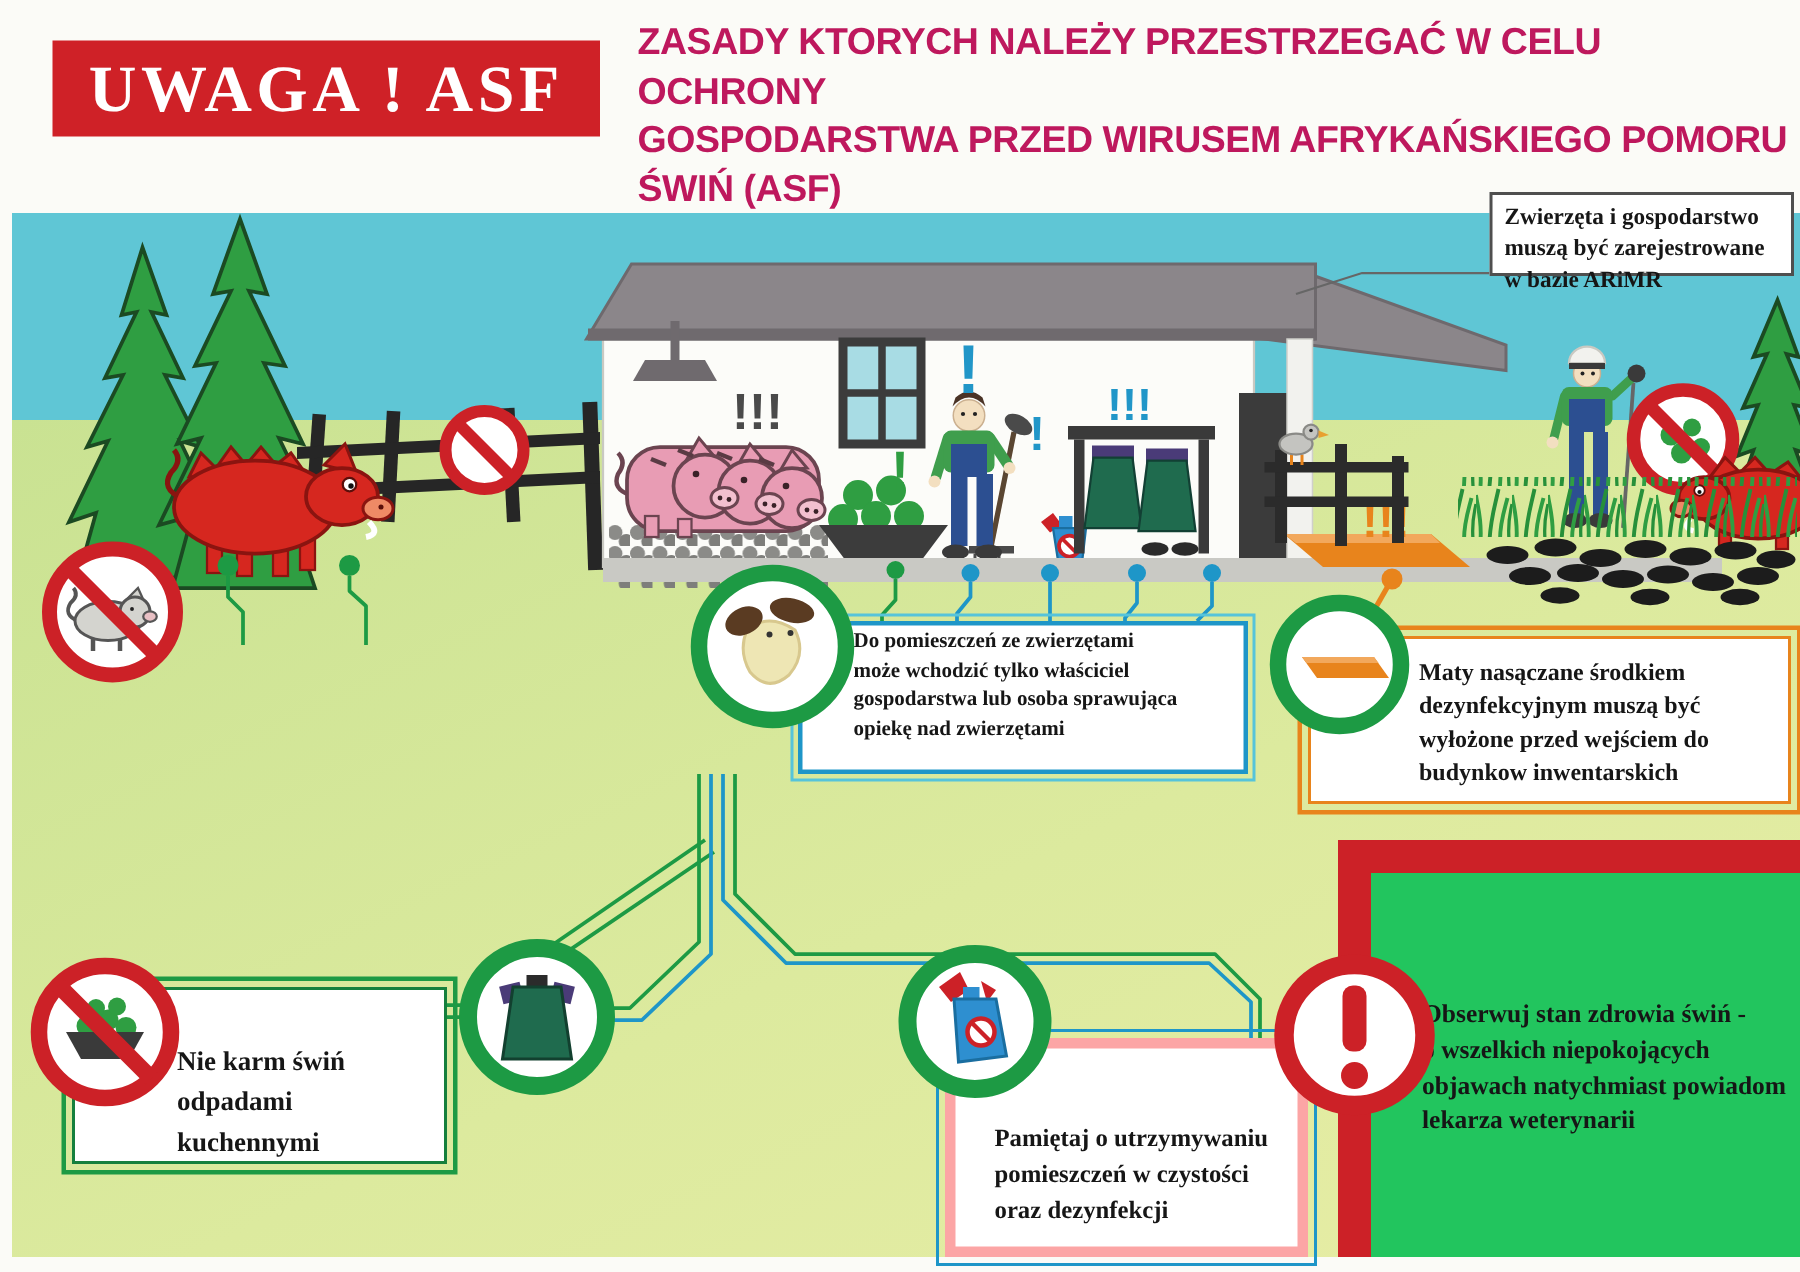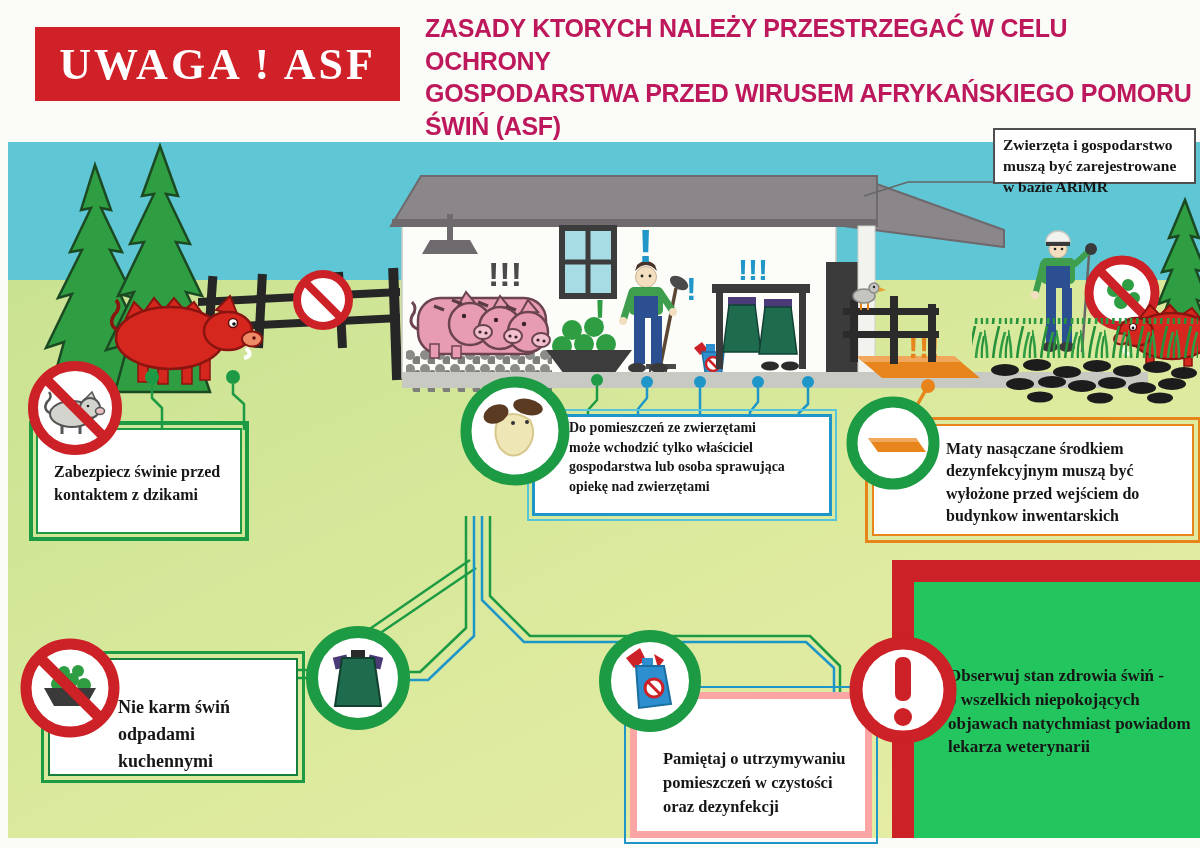--- a/index.html
+++ b/index.html
@@ -3,21 +3,21 @@
 <meta charset="utf-8">
 <style>
   html,body{margin:0;padding:0;background:#e9e9e4;}
   #poster{position:relative;width:1200px;height:848px;background:#fbfbf7;overflow:hidden;
           font-family:"Liberation Serif",serif;}
   svg{position:absolute;left:0;top:0;}
   #scene{z-index:0;}
   #icons{z-index:3;pointer-events:none;}
   .pre{white-space:pre-line;}
   
-  #banner{position:absolute;left:35px;top:27px;width:365px;height:74px;background:#cf2127;
+  #banner{position:absolute;left:35px;top:27px;width:365px;height:64px;background:#cf2127;
           color:#ffffff;display:flex;align-items:center;justify-content:center;
           font-weight:bold;font-size:44px;letter-spacing:3px;z-index:2;}
   #title{position:absolute;left:425px;top:12px;width:772px;z-index:2;
          font-family:"Liberation Sans",sans-serif;font-weight:bold;font-size:25px;
          line-height:1.3;color:#be185d;letter-spacing:-0.3px;}
   
   .box{position:absolute;background:#ffffff;z-index:2;box-sizing:border-box;
        font-weight:bold;color:#161616;}
   #box-registration{left:993px;top:128px;width:203px;height:56px;border:2px solid #4f4f4f;
        padding:5px 6px 0 8px;font-size:15.5px;line-height:1.35;}
@@ -334,22 +334,20 @@
 <div id="banner">
   <span>UWAGA ! ASF</span>
 </div>
 <div id="title" class="pre">ZASADY KTORYCH NALEŻY PRZESTRZEGAĆ W CELU OCHRONY
 GOSPODARSTWA PRZED WIRUSEM AFRYKAŃSKIEGO POMORU
 ŚWIŃ (ASF)</div>
 
 <div class="box pre" id="box-registration">Zwierzęta i gospodarstwo
 muszą być zarejestrowane
 w bazie ARiMR</div>
-<div class="box pre" id="box-wild">Zabezpiecz świnie przed
-kontaktem z dzikami</div>
 <div class="box pre" id="box-entry">Do pomieszczeń ze zwierzętami
 może wchodzić tylko właściciel
 gospodarstwa lub osoba sprawująca
 opiekę nad zwierzętami</div>
 <div class="box pre" id="box-mats">Maty nasączane środkiem
 dezynfekcyjnym muszą być
 wyłożone przed wejściem do
 budynkow inwentarskich</div>
 <div class="box pre" id="box-waste">Nie karm świń
 odpadami kuchennymi</div>

